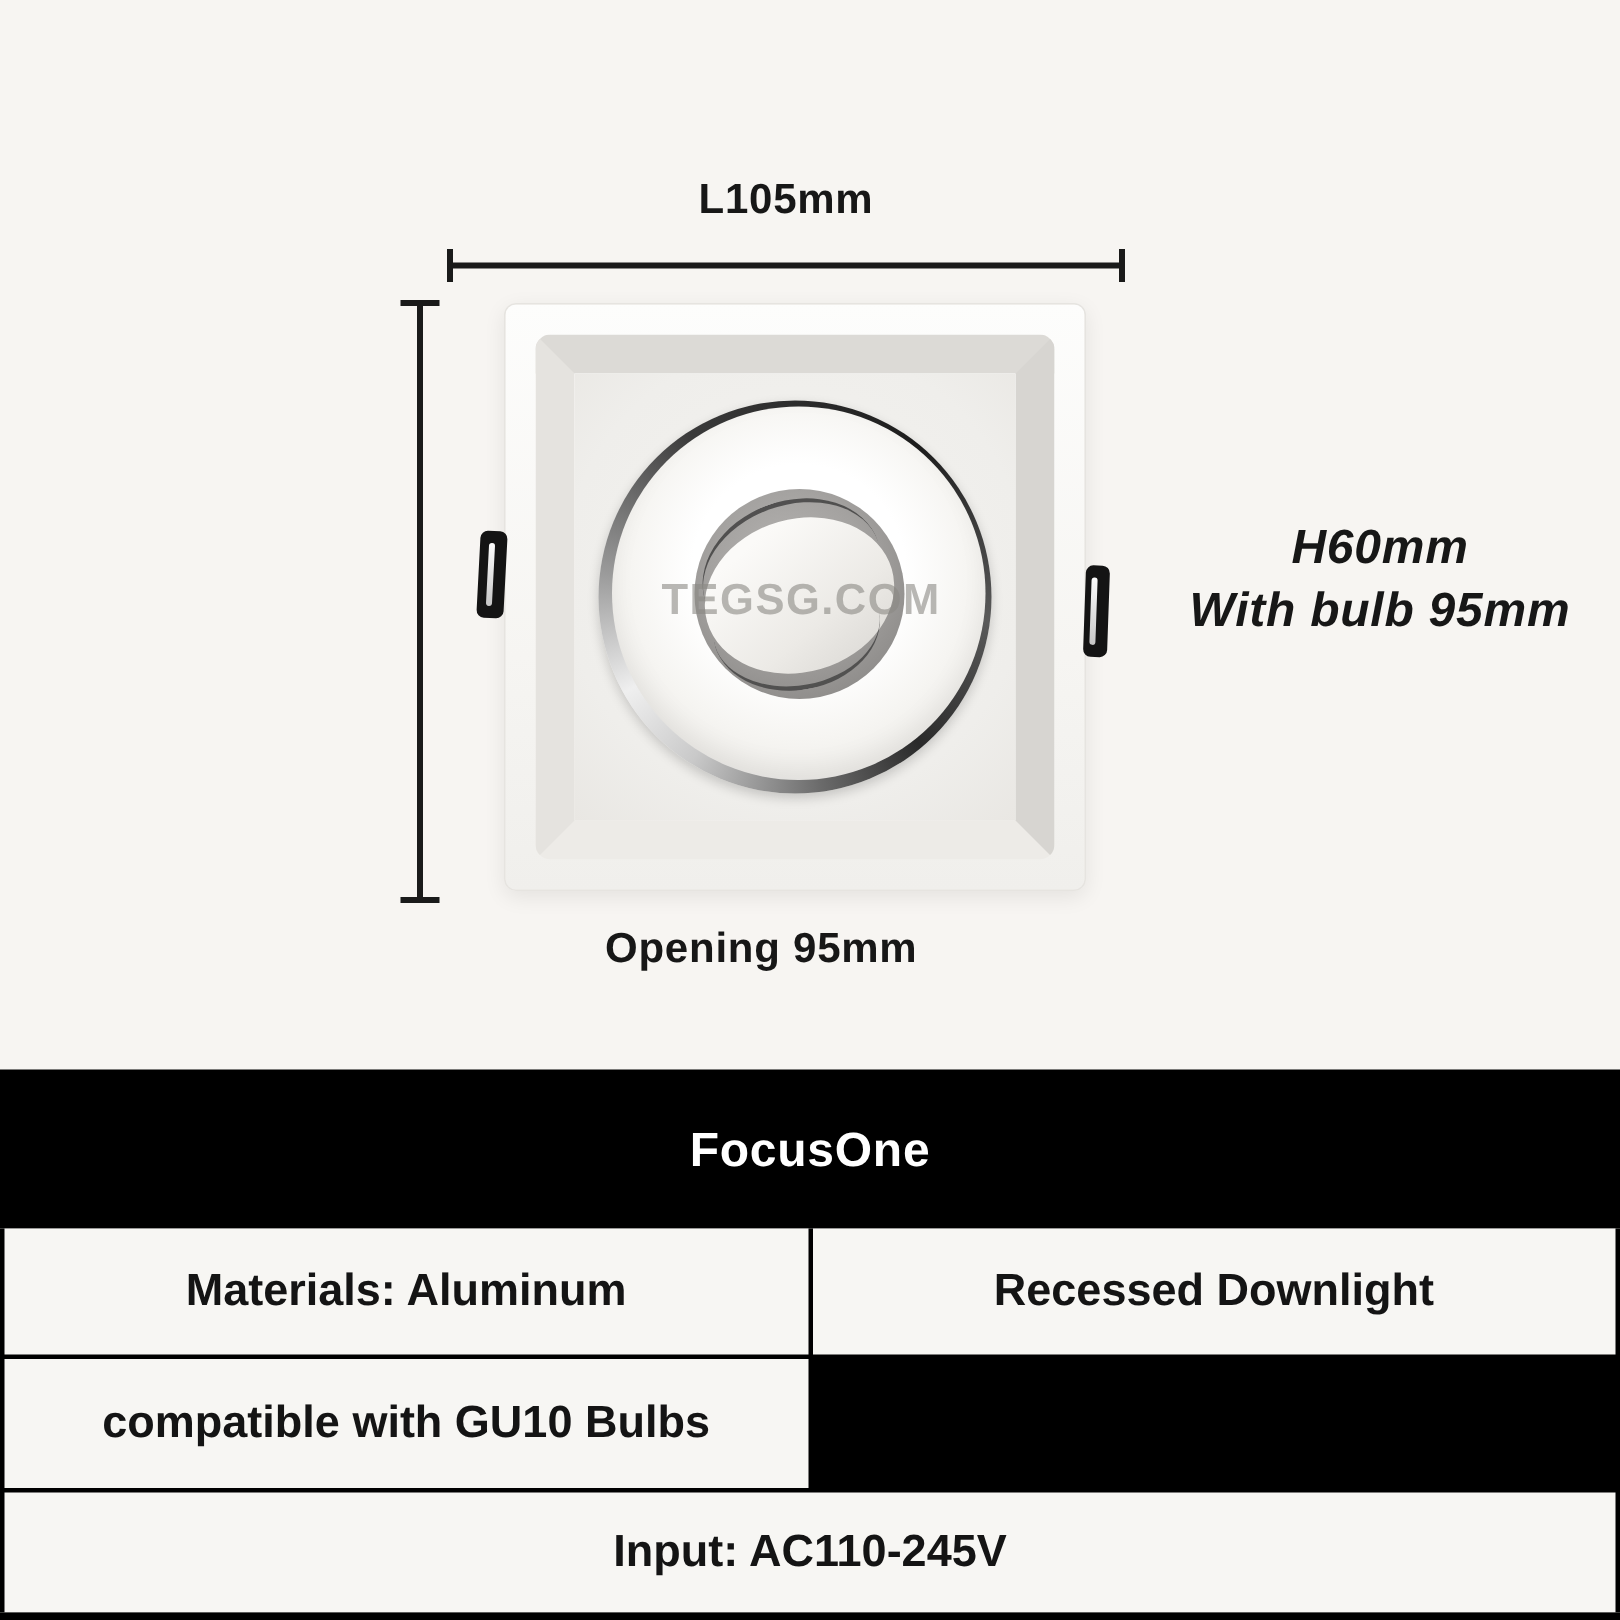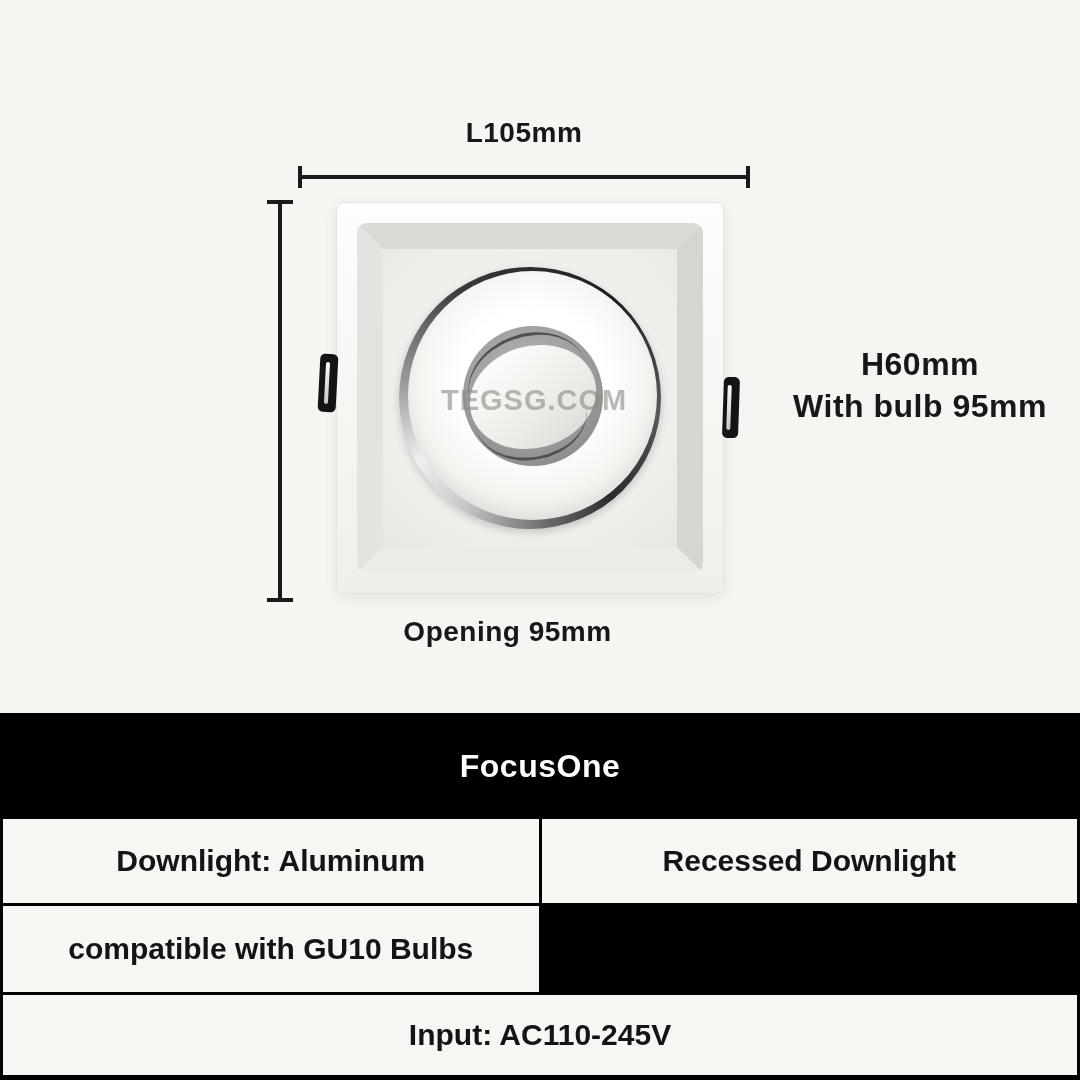--- a/index.html
+++ b/index.html
@@ -21,21 +21,21 @@
     color:#171717;
     font-weight:700;
     font-size:28px;
     line-height:42px;
     text-align:center;
     letter-spacing:.5px;
     white-space:nowrap;
   }
   .length-label{left:298px;top:112px;width:452px;}
   .width-label{left:83px;top:364px;width:195px;}
-  .height-label-group{left:790px;top:343px;width:260px;font-size:32px;}
+  .height-label-group{left:790px;top:343px;width:260px;font-size:32px;font-style:italic;}
   .opening-label{left:330px;top:611px;width:355px;}
 
   .dim-h{position:absolute;left:298px;top:166px;width:452px;height:22px;}
   .dim-h .line{position:absolute;left:0;right:0;top:9px;height:4px;background:#1a1a1a;}
   .dim-h .tick-a{position:absolute;left:0;top:0;width:4px;height:22px;background:#1a1a1a;}
   .dim-h .tick-b{position:absolute;right:0;top:0;width:4px;height:22px;background:#1a1a1a;}
 
   .dim-v{position:absolute;left:267px;top:200px;width:26px;height:402px;}
   .dim-v .line{position:absolute;top:0;bottom:0;left:11px;width:4px;background:#1a1a1a;}
   .dim-v .tick-a{position:absolute;top:0;left:0;width:26px;height:4px;background:#1a1a1a;}
@@ -191,21 +191,21 @@
     <span class="clip-shine"></span>
   </div>
 
   <div class="watermark">TEGSG.COM</div>
 
   <header class="title-bar">
     <h1>FocusOne</h1>
   </header>
 
   <div class="spec-table">
-    <div class="cell">Downlight: Aluminum</div>
+    <div class="cell">Materials: Aluminum</div>
     <div class="cell">Recessed Downlight</div>
     <div class="cell">compatible with GU10 Bulbs</div>
     <div class="cell cell-full">Input: AC110-245V</div>
   </div>
 
   <div class="bottom-strip"></div>
 
 </div>
 
 </body></html>

